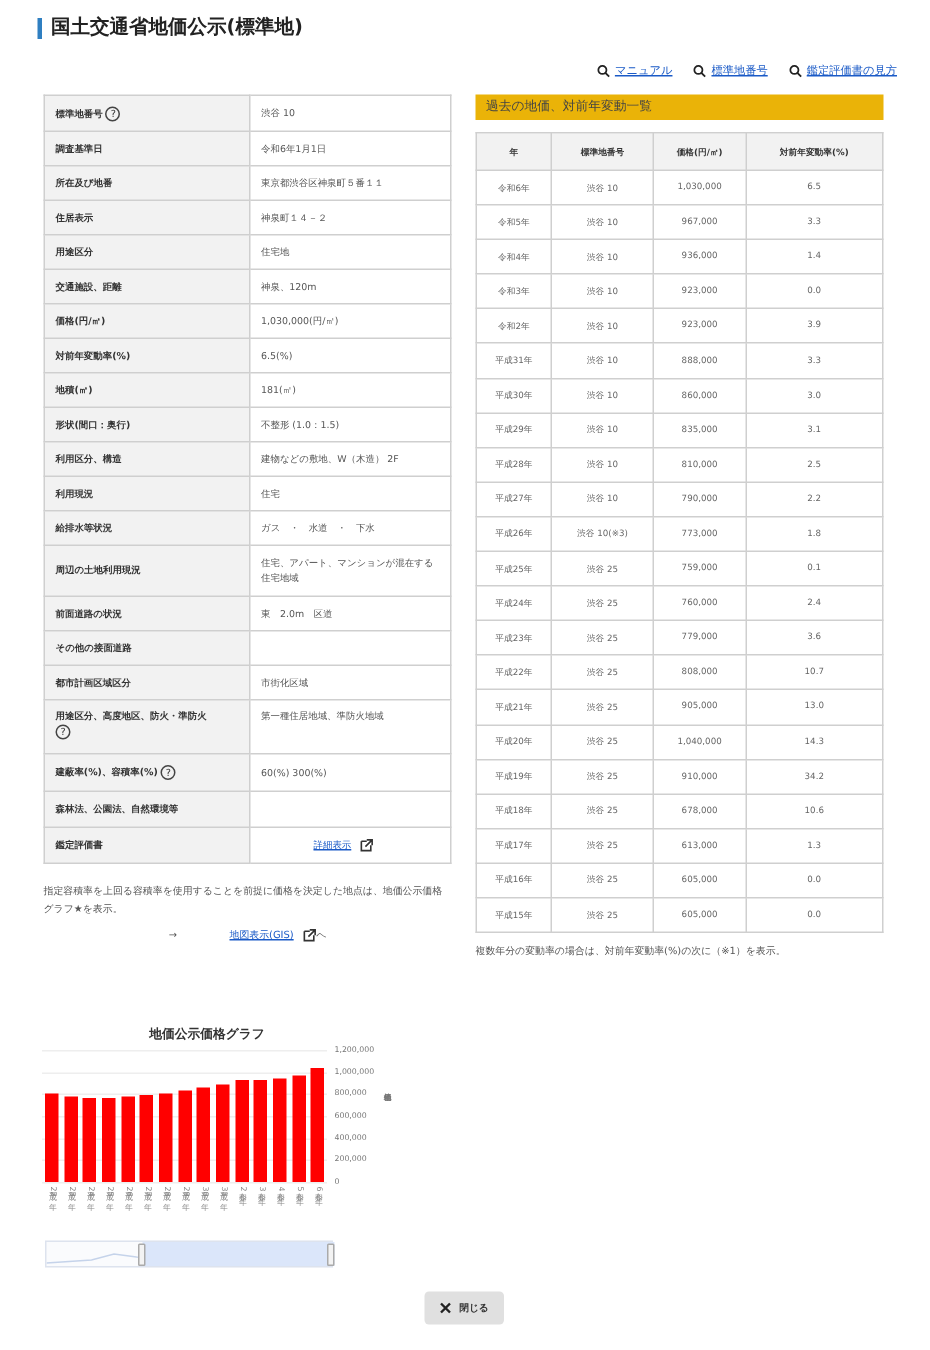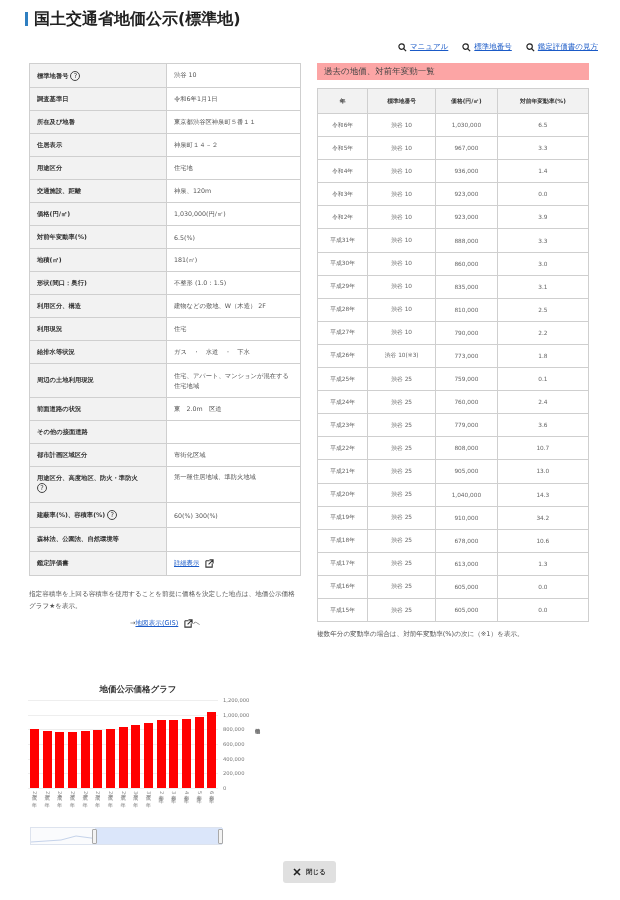--- a/index.html
+++ b/index.html
@@ -2,42 +2,42 @@
 <html><head>
 <meta charset="utf-8">
 <style>
   * { box-sizing: border-box; margin: 0; padding: 0; }
   html, body { width: 620px; height: 900px; background: #ffffff; overflow: hidden; }
   body { font-family: "DejaVu Sans", "Liberation Sans", sans-serif; color: #333; position: relative; }
 
   .page-title {
     position: absolute; left: 25px; top: 12px;
     border-left: 3px solid #2f7fc1; padding-left: 6px;
-    font-size: 16px; font-weight: bold; color: #222; line-height: 14px;
+    font-size: 13px; font-weight: bold; color: #222; line-height: 14px;
   }
   .top-links {
     position: absolute; right: 22px; top: 42px;
     display: flex; gap: 14px; font-size: 7.5px;
   }
   .top-link { display: flex; align-items: center; gap: 3px; color: #1a5ac7; text-decoration: underline; cursor: pointer; }
   .top-link svg { width: 9px; height: 9px; }
 
   
   .detail-table {
     position: absolute; left: 29px; top: 63px; width: 272px;
     border-collapse: collapse; font-size: 6.3px;
   }
   .detail-table td { border: 1px solid #cfcfcf; padding: 0 7px; vertical-align: middle; }
   .detail-table td.k { background: #f2f2f2; font-weight: bold; color: #333; width: 137px; }
   .detail-table td.v { background: #fff; color: #555; }
   .qmark {
     display: inline-block; width: 10px; height: 10px; border: 1px solid #444; border-radius: 50%;
     font-size: 6.5px; line-height: 8px; text-align: center; font-weight: normal; vertical-align: middle; margin-left: 2px;
   }
-  .link { color: #1a5ac7; text-decoration: underline; cursor: pointer; }
+  .link { color: #1a5ac7; text-decoration: underline; cursor: pointer; padding-left: 35px; }
   .ext-icon { display: inline-block; vertical-align: middle; margin-left: 6px; }
 
   .notes-left { position: absolute; left: 29px; top: 589px; width: 272px; font-size: 6.6px; color: #555; line-height: 11.5px; }
   .notes-left p { margin-bottom: 6px; }
   .gis-link { text-align: center; margin-top: 2px; }
 
   
   .chart-title { position: absolute; left: 28px; top: 684px; width: 220px; text-align: center; font-size: 8.5px; font-weight: bold; color: #333; }
   .chart-area { position: absolute; left: 28px; top: 700px; width: 190px; height: 88px; }
   .gridline { position: absolute; left: 0; width: 190px; height: 1px; background: #eeeeee; }
@@ -46,21 +46,21 @@
   .ylabel { position: absolute; left: 255px; top: 724px; font-size: 5.2px; color: #777; writing-mode: vertical-rl; }
   .xlabels { position: absolute; left: 28px; top: 791px; width: 190px; height: 40px; }
   .xlabel { position: absolute; top: 0; writing-mode: vertical-rl; font-size: 5.2px; color: #888; width: 9px; }
   .navigator { position: absolute; left: 30px; top: 827px; width: 192px; height: 18px; border: 1px solid #dde3ee; background: #fafbfd; }
   .nav-selected { position: absolute; left: 64px; top: 0; width: 128px; height: 100%; background: #dbe6fa; }
   .nav-handle { position: absolute; top: 1px; width: 5px; height: 15px; background: #f3f3f3; border: 1px solid #aaa; border-radius: 1px; }
 
   
   .section-header {
     position: absolute; left: 317px; top: 63px; width: 272px; height: 17px;
-    background: #fca5a5; font-size: 8.5px; color: #444; padding-left: 7px; line-height: 17px;
+    background: #eab308; font-size: 8.5px; color: #444; padding-left: 7px; line-height: 17px;
   }
   .history-table {
     position: absolute; left: 317px; top: 88px; width: 272px;
     border-collapse: collapse; font-size: 5.8px; text-align: center;
   }
   .history-table th { background: #f2f2f2; border: 1px solid #cfcfcf; height: 25px; font-weight: bold; color: #333; }
   .history-table td { border: 1px solid #cfcfcf; height: 23.1px; color: #666; }
   .notes-right { position: absolute; left: 317px; top: 629px; width: 280px; font-size: 6.6px; color: #555; line-height: 11.5px; }
   .notes-right p { margin-bottom: 6px; }
 

